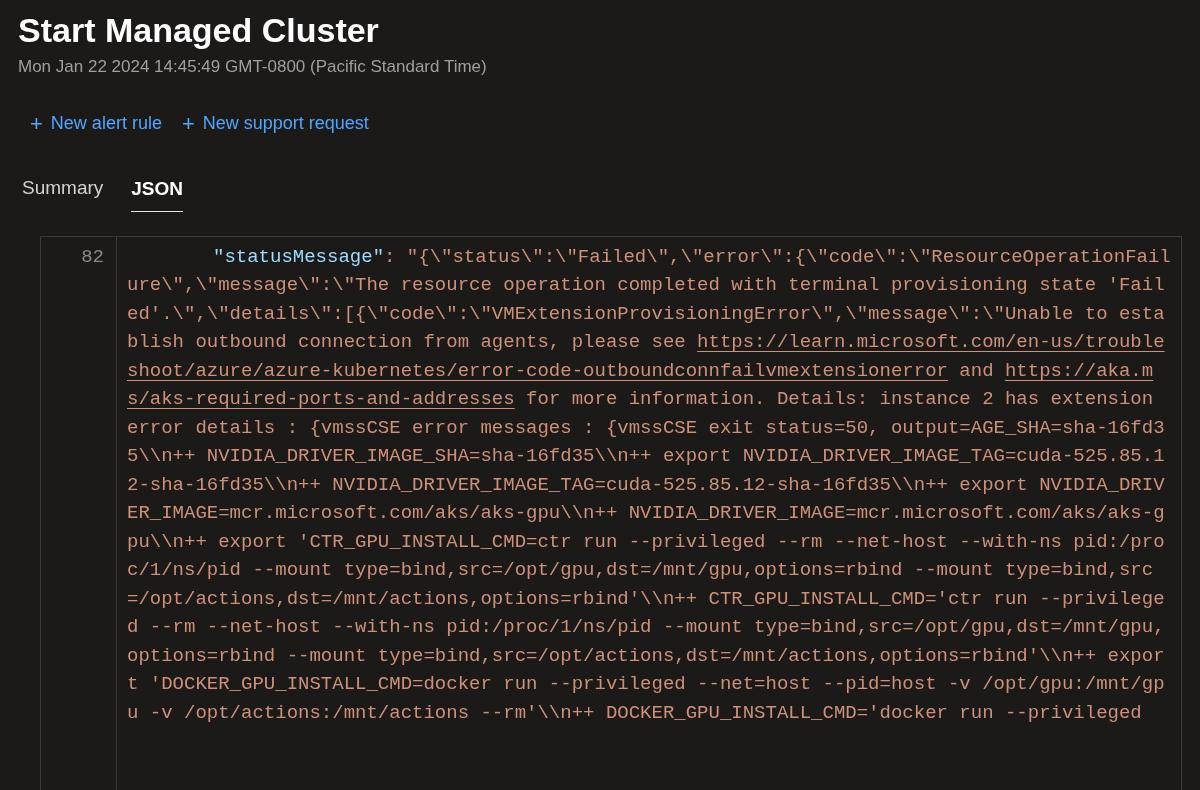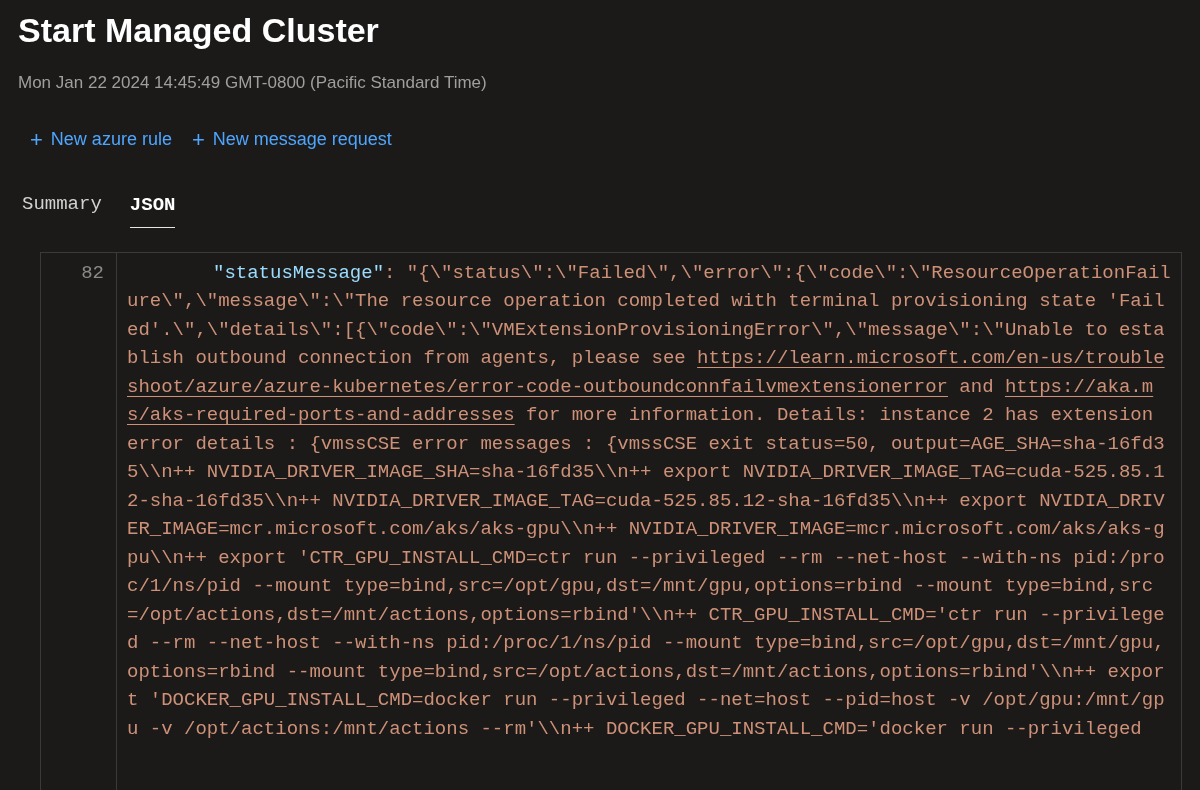--- a/index.html
+++ b/index.html
@@ -16,21 +16,21 @@
   }
   .title {
     font-size: 34px;
     font-weight: 600;
     color: #ffffff;
     line-height: 1.2;
   }
   .subtitle {
     font-size: 17px;
     color: #a19f9d;
-    margin-top: 22px;
+    margin-top: 6px;
     font-weight: 400;
   }
   .toolbar {
     display: flex;
     gap: 20px;
     margin-top: 34px;
     padding-left: 12px;
   }
   .toolbar-btn {
     display: flex;
@@ -54,21 +54,21 @@
     gap: 28px;
     margin-top: 40px;
     padding-left: 4px;
     border-bottom: none;
   }
   .tab {
     background: transparent;
     border: none;
     color: #d2d2d2;
     font-size: 19px;
-    font-family: Liberation Mono, monospace;
+    font-family: Liberation Sans, sans-serif;
     cursor: pointer;
     padding: 0 0 10px 0;
     border-bottom: 3px solid transparent;
   }
   .tab.active {
     color: #ffffff;
     font-weight: 600;
     border-bottom: 1px solid #e5e5e5;
   }
   .json-panel {
@@ -114,25 +114,25 @@
 <body>
 
 <div class="page">
 
   <h1 class="title">Start Managed Cluster</h1>
   <div class="subtitle">Mon Jan 22 2024 14:45:49 GMT-0800 (Pacific Standard Time)</div>
 
   <div class="toolbar">
     <button class="toolbar-btn">
       <span class="plus">+</span>
-      <span>New azure rule</span>
+      <span>New alert rule</span>
     </button>
     <button class="toolbar-btn">
       <span class="plus">+</span>
-      <span>New message request</span>
+      <span>New support request</span>
     </button>
   </div>
 
   <div class="tabs">
     <button class="tab">Summary</button>
     <button class="tab active">JSON</button>
   </div>
 
   <div class="json-panel">
     <div class="gutter">

